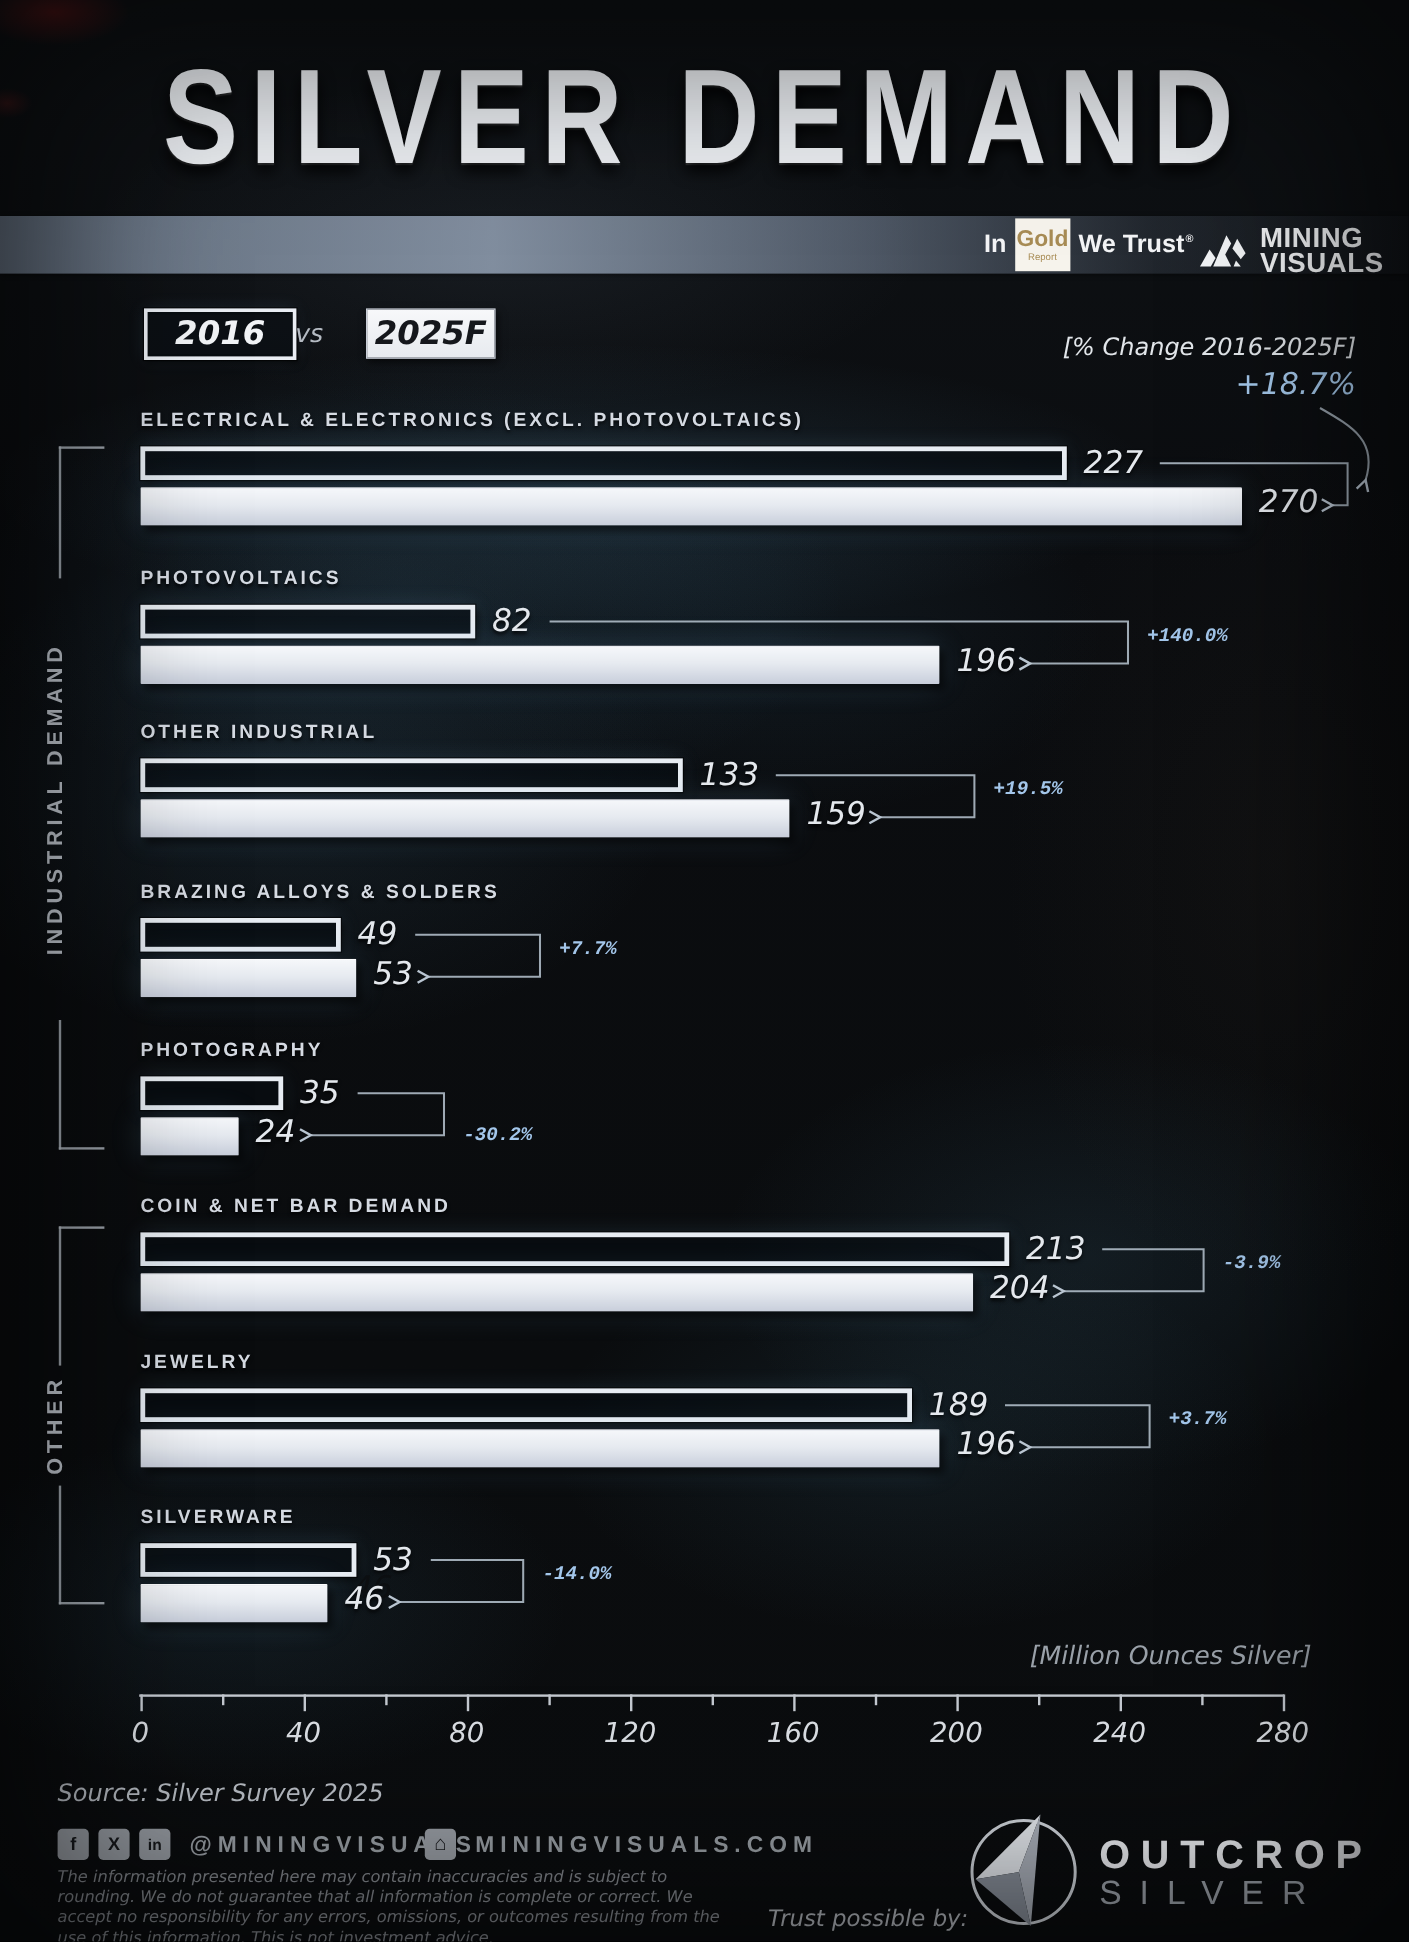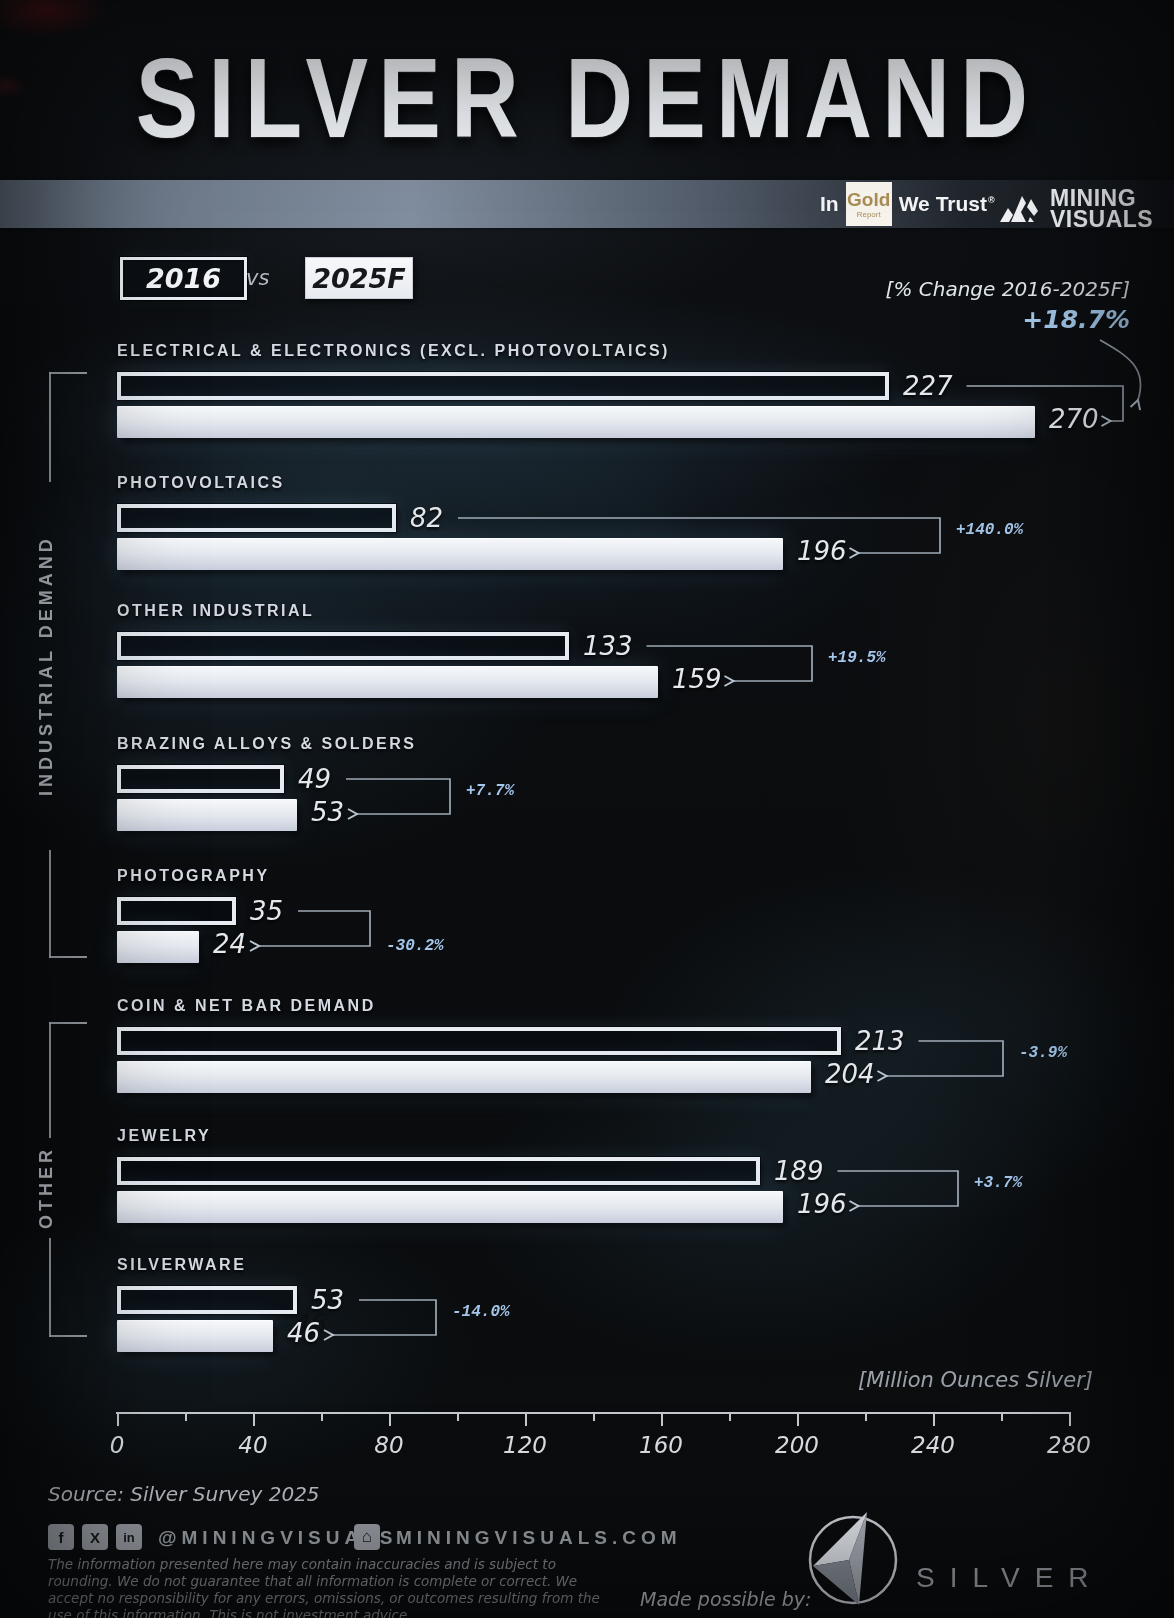--- a/index.html
+++ b/index.html
@@ -52,21 +52,21 @@
     font-family:"DejaVu Sans",sans-serif;font-style:italic;font-weight:bold;font-size:27px;color:#f2f4f7;}
   .vs{top:266px;left:246px;font-family:"DejaVu Sans",sans-serif;font-style:italic;
     font-size:21px;color:#b4bac2;}
   .chip25{top:257px;left:305px;width:108px;height:42px;box-sizing:border-box;
     background:linear-gradient(180deg,#f7f8fa,#e7eaef);border:1px solid #c9ced8;
     box-shadow:2px 3px 6px rgba(0,0,0,.6);display:flex;align-items:center;justify-content:center;
     font-family:"DejaVu Sans",sans-serif;font-style:italic;font-weight:bold;font-size:27px;color:#15171c;}
   .pct-note{top:277px;right:44px;font-family:"DejaVu Sans",sans-serif;font-style:italic;
     font-size:20px;color:#e2e6ea;}
   .pct-headline{top:305px;right:44px;font-family:"DejaVu Sans",sans-serif;font-style:italic;
-    font-weight:bold;font-size:25px;color:#a5c9ec;text-align:center;}
+    font-weight:normal;font-size:25px;color:#a5c9ec;text-align:center;}
 
   
   .cat-label{position:absolute;color:#d5dae2;font-weight:bold;font-size:16px;
     letter-spacing:2.5px;white-space:nowrap;text-shadow:0 2px 3px rgba(0,0,0,.8);}
   .bar16{position:absolute;height:28px;box-sizing:border-box;border:4px solid #e7ecf2;
     background:rgba(8,12,18,.55);
     box-shadow:0 0 0 1px rgba(0,0,0,.6),3px 4px 6px rgba(0,0,0,.55),0 0 18px rgba(140,200,240,.14);}
   .bar25{position:absolute;height:31px;border-radius:1px;
     background:linear-gradient(180deg,#f5f7fa 0%,#e6eaf0 45%,#c8cedb 100%);
     border-top:1px solid rgba(255,255,255,.95);
@@ -252,23 +252,24 @@
   <div class="abs unit-label">[Million Ounces Silver]</div>
 
   <div class="abs source">Source: Silver Survey 2025</div>
   <div class="sq" style="left:48px">f</div>
   <div class="sq" style="left:82px">X</div>
   <div class="sq" style="left:116px;font-size:13px">in</div>
   <div class="abs handle">@MININGVISUALS</div>
   <div class="sq" style="left:354px;font-size:17px">⌂</div>
   <div class="abs site">MININGVISUALS.COM</div>
   <div class="abs disclaimer">The information presented here may contain inaccuracies and is subject to rounding. We do not guarantee that all information is complete or correct. We accept no responsibility for any errors, omissions, or outcomes resulting from the use of this information. This is not investment advice.</div>
-  <div class="abs madeby">Made possible by:</div>
+  <div class="abs madeby">Trust possible by:</div>
 
   <svg class="abs oc-logo" width="100" height="100" viewBox="0 0 100 100">
     <circle cx="50" cy="52" r="43" fill="none" stroke="#cfd4da" stroke-width="2.5"></circle>
     <polygon points="64,4 10,58 46,52" fill="#e4e8ed"></polygon>
     <polygon points="64,4 46,52 56,97" fill="#a9afb9"></polygon>
     <polygon points="10,58 46,52 56,97" fill="#878e99"></polygon>
   </svg>
+  <div class="abs oc1">OUTCROP</div>
   <div class="abs oc2">SILVER</div>
 
 </div>
 
 </body></html>

